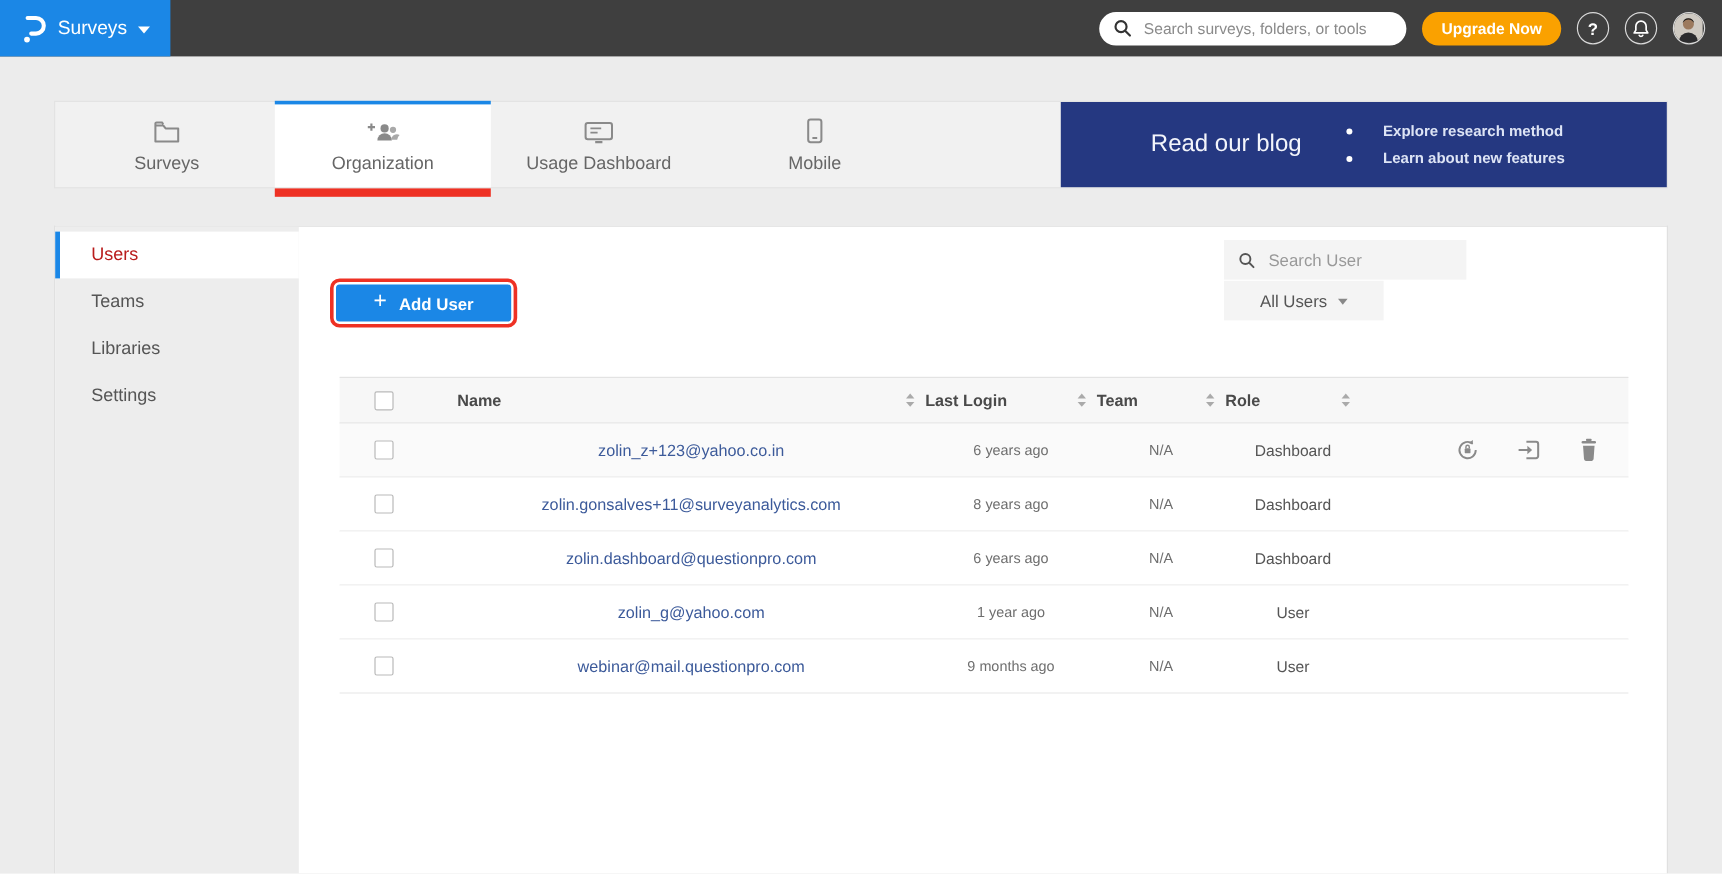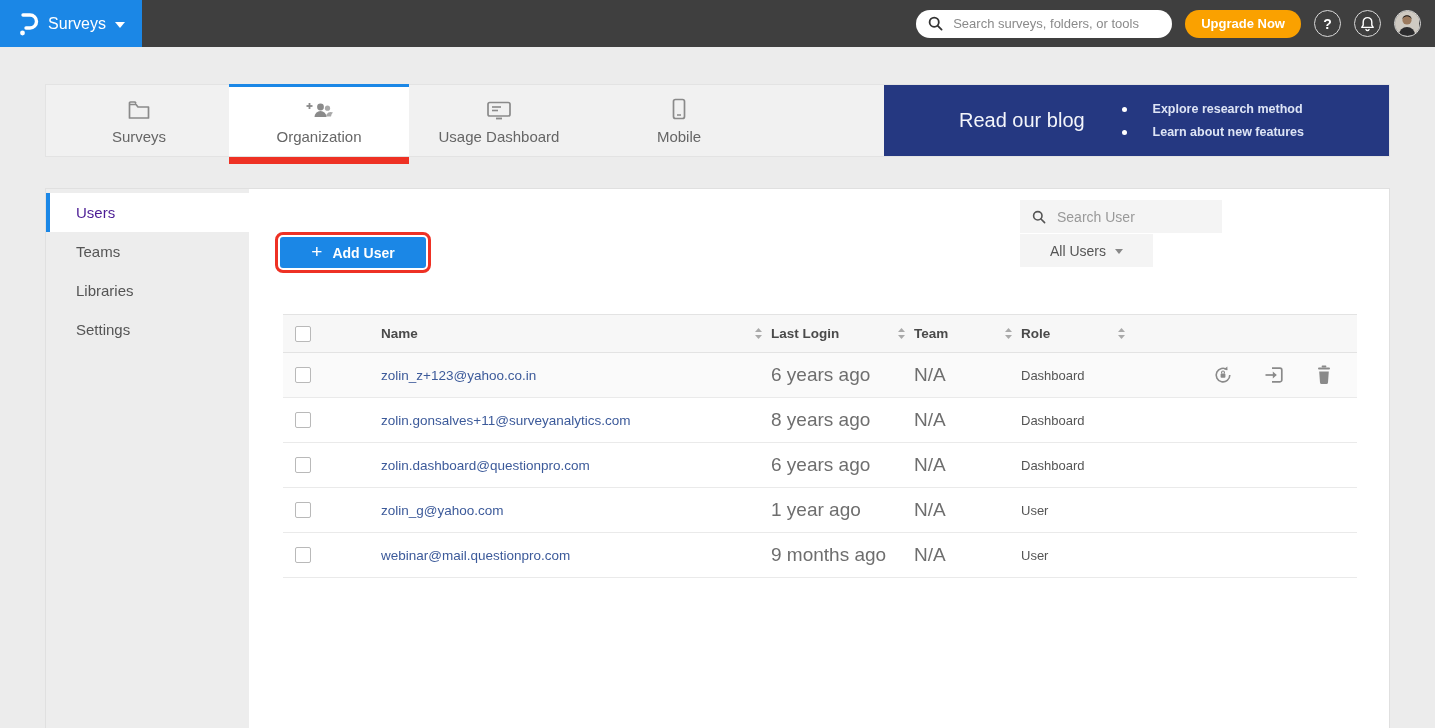--- a/index.html
+++ b/index.html
@@ -77,21 +77,21 @@
   
   .main-card {
     position:absolute; left:45px; top:188px; width:1345px; bottom:0;
     background:#fff; border:1px solid #e0e0e0; border-bottom:none; display:flex;
   }
   .sidebar { width:203px; background:#ededed; padding-top:4px; flex:0 0 auto; }
   .side-item {
     height:39px; display:flex; align-items:center; padding-left:26px;
     font-size:15px; color:#555; border-left:4px solid transparent; cursor:pointer;
   }
-  .side-item.active { background:#fff; border-left-color:#1b87e6; color:#4c1d95; }
+  .side-item.active { background:#fff; border-left-color:#1b87e6; color:#b91c1c; }
 
   .content { flex:1; position:relative; }
 
   .controls { position:absolute; top:11px; left:771px; display:flex; gap:1px;flex-direction:column; }
   .search-user {
     width:202px; height:33px; background:#f4f4f4; display:flex;
     align-items:center; padding:0 12px; gap:9px;
   }
   .search-user input {
     flex:1; border:none; outline:none; background:transparent; font-size:14px;
@@ -117,36 +117,36 @@
   }
   .plus-glyph { font-size:19px; font-weight:normal; line-height:1; margin-top:-2px; }
 
   
   .table { position:absolute; left:34px; top:125px; width:1074px; }
   .trow { display:flex; align-items:center; height:45px; border-bottom:1px solid #eaeaea; background:#fff; }
   .trow.shaded { background:#fafafa; }
   .thead {
     height:39px; background:#f7f7f7; border-top:1px solid #e3e3e3; border-bottom:1px solid #e3e3e3;
   }
-  .cell { display:flex; align-items:center; }
+  .cell { display:flex; align-items:center;justify-content:center; }
   .c-check { width:62px; padding-left:12px; }
   .c-name { width:390px;margin-left:36px; }
   .c-login { width:143px; }
   .c-team { width:107px; }
   .c-role { width:113px; }
   .c-actions { flex:1; justify-content:flex-end; gap:29px; padding-right:23px; }
   .hlabel { font-size:13.5px; font-weight:bold; color:#4a4a4a; }
   .hcell { justify-content:space-between; }
   .sort-icon { margin-left:auto; margin-right:8px; display:flex; cursor:pointer; }
   .checkbox {
     width:16px; height:16px; background:#fff; border:1px solid #b9b9b9;
     border-radius:2px; cursor:pointer; display:inline-block;
   }
   .email { font-size:13.5px; color:#3c5a9a; text-decoration:none; cursor:pointer; }
-  .muted { font-size:19px; color:#6e6e6e; }
+  .muted { font-size:12px; color:#6e6e6e; }
   .rolev { font-size:13px; color:#555; }
   .action-ic { cursor:pointer; display:flex; }
 </style>
 </head>
 <body>
 
 <div class="topbar">
   <div class="logo-block">
     <span style="display:flex;">
       <svg width="22" height="26" viewBox="0 0 22 26">

